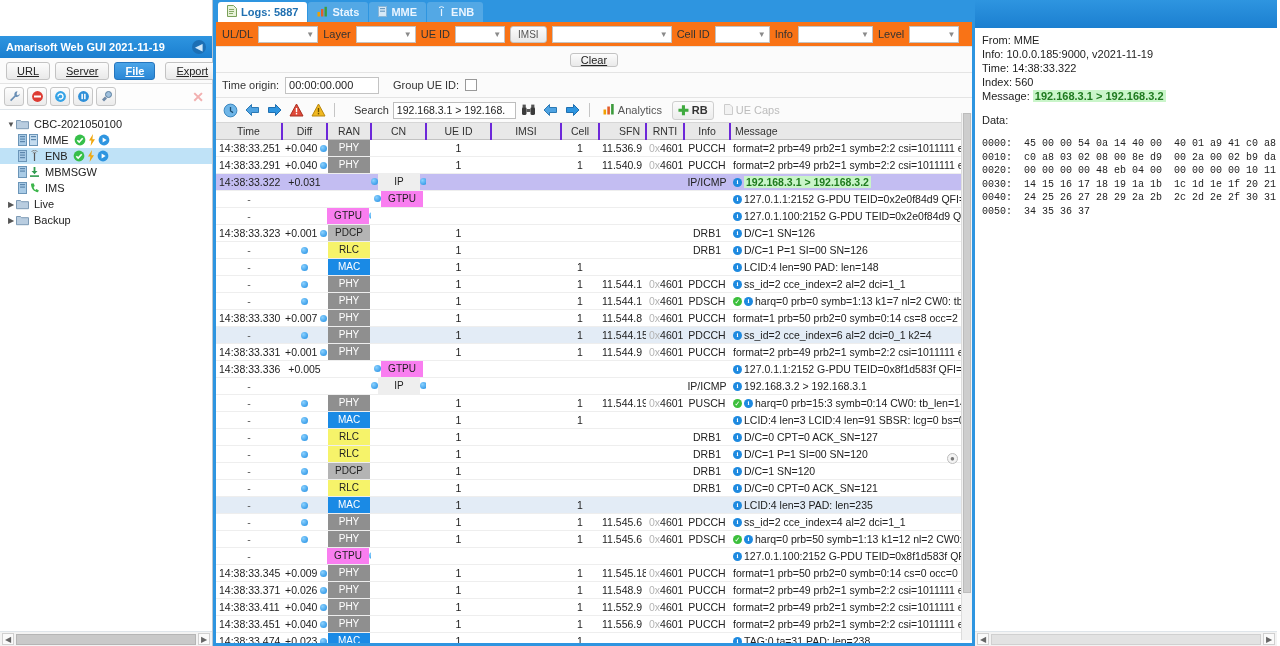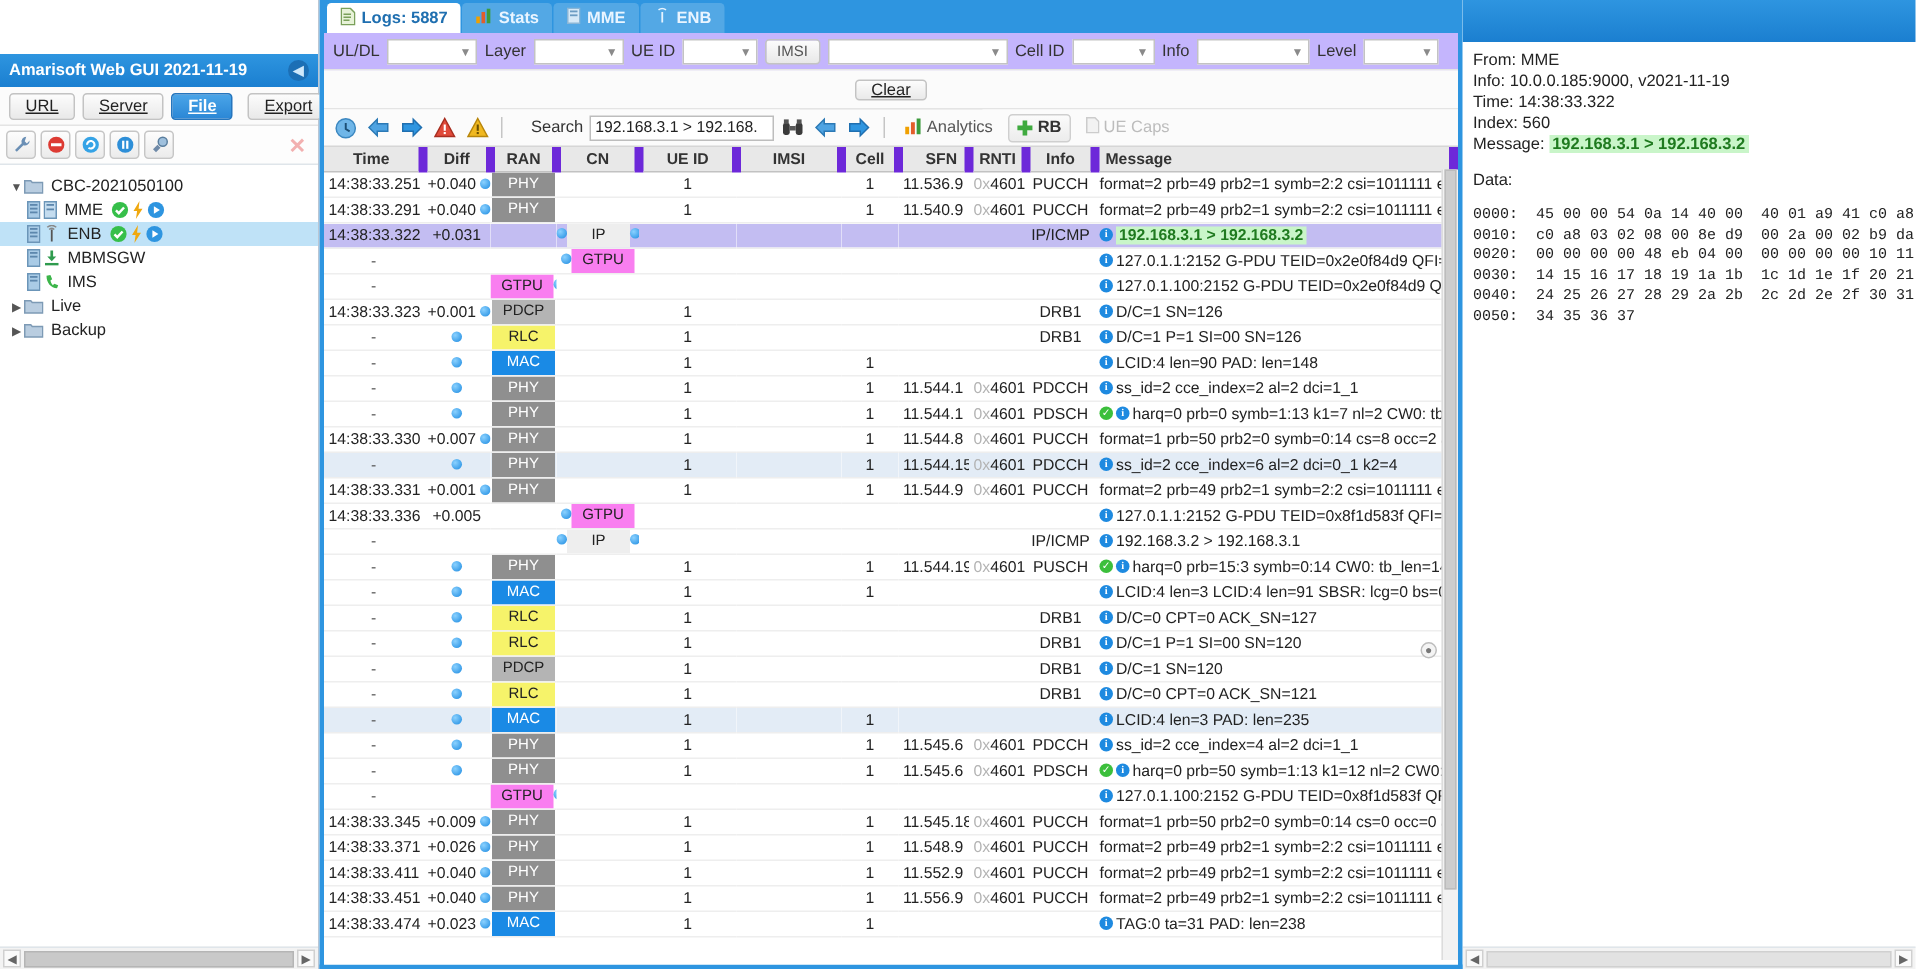--- a/index.html
+++ b/index.html
@@ -109,21 +109,21 @@
     font-size: 11px; font-weight: bold;
     border-radius: 3px 3px 0 0;
     cursor: pointer;
     color: #fff;
   }
   .tab.active { background: #ffffff; color: #1f6fb0; }
   .tab.inactive { background: rgba(255,255,255,0.18); color: #eaf5ff; }
   .filters {
     height: 25px; display: flex; align-items: center;
     gap: 5px; padding: 0 6px;
-    background: #c4b5fd;
+    background: #f97316;
     border-bottom: 1px solid #e4e4e4;
   }
   .flabel { font-size: 11px; color: #333; }
   .sel {
     height: 17px; border: 1px solid #c3c3c3; background: #fff;
     display: flex; align-items: center; justify-content: flex-end;
     padding-right: 3px; cursor: pointer;
   }
   .sel .caret { color: #8a8a8a; font-size: 8px; }
   .sel.w60 { width: 60px; }
@@ -185,22 +185,22 @@
   }
   .analytics-btn { color: #555; }
   .rb-btn { border: 1px solid #cfcfcf; background: linear-gradient(#fbfbfb,#ececec); font-weight: bold; color: #333; }
   .uecaps-btn { color: #bcbcbc; cursor: default; }
 
   
   .table-wrap { flex: 1; overflow: hidden; position: relative; background: #fff; }
   table.logs { border-collapse: collapse; width: 100%; table-layout: fixed; font-size: 10.5px; }
   table.logs th {
     height: 16px; background: #e8e8e8;
-    border-right: 6px solid #6d28d9; border-bottom: 1px solid #c2c2c2;
-    font-weight: bold; color: #333; font-size: 10.5px;
+    border-right: 2px solid #6d28d9; border-bottom: 1px solid #c2c2c2;
+    font-weight: normal; color: #333; font-size: 10.5px;
   }
   table.logs td {
     height: 16.7px; border-bottom: 1px solid #eeeeee;
     padding: 0 3px; white-space: nowrap; overflow: hidden;
     vertical-align: middle;
   }
   .c-time   { width: 66px; text-align: center; }
   .c-diff   { width: 45px; text-align: center; margin-top: 47px; }
   .c-ran    { width: 44px; text-align: center; padding: 0 !important; }
   .c-cn     { width: 55px; text-align: center; padding: 0 !important; }
@@ -564,20 +564,26 @@
       <div style="flex:1"></div>
       <div class="clear-btn">Clear</div>
       <div class="sel w120" style="width:122px">
           <span class="caret">▼</span>
         </div>
       <span class="plus-ic">✚</span>
       <span class="minus-ic"></span>
       <div style="width:10px"></div>
     </div>
 
+    <div class="row3">
+      <span class="flabel">Time origin:</span>
+      <div class="time-input">00:00:00.000</div>
+      <span class="flabel" style="margin-left:8px">Group UE ID:</span>
+      <span class="chk"></span>
+    </div>
 
     <div class="row4">
       <div class="tb-ic">
         <svg width="15" height="15" viewBox="0 0 15 15">
             <circle cx="7.5" cy="7.5" r="6.4" fill="#6fb6e8" stroke="#3b87c0"></circle>
             <path d="M7.5 4v4l2.6 1.6" stroke="#1c4f75" stroke-width="1.3" fill="none"></path>
           </svg>
       </div>
       <div class="tb-ic">
         <svg width="15" height="14" viewBox="0 0 15 14">

